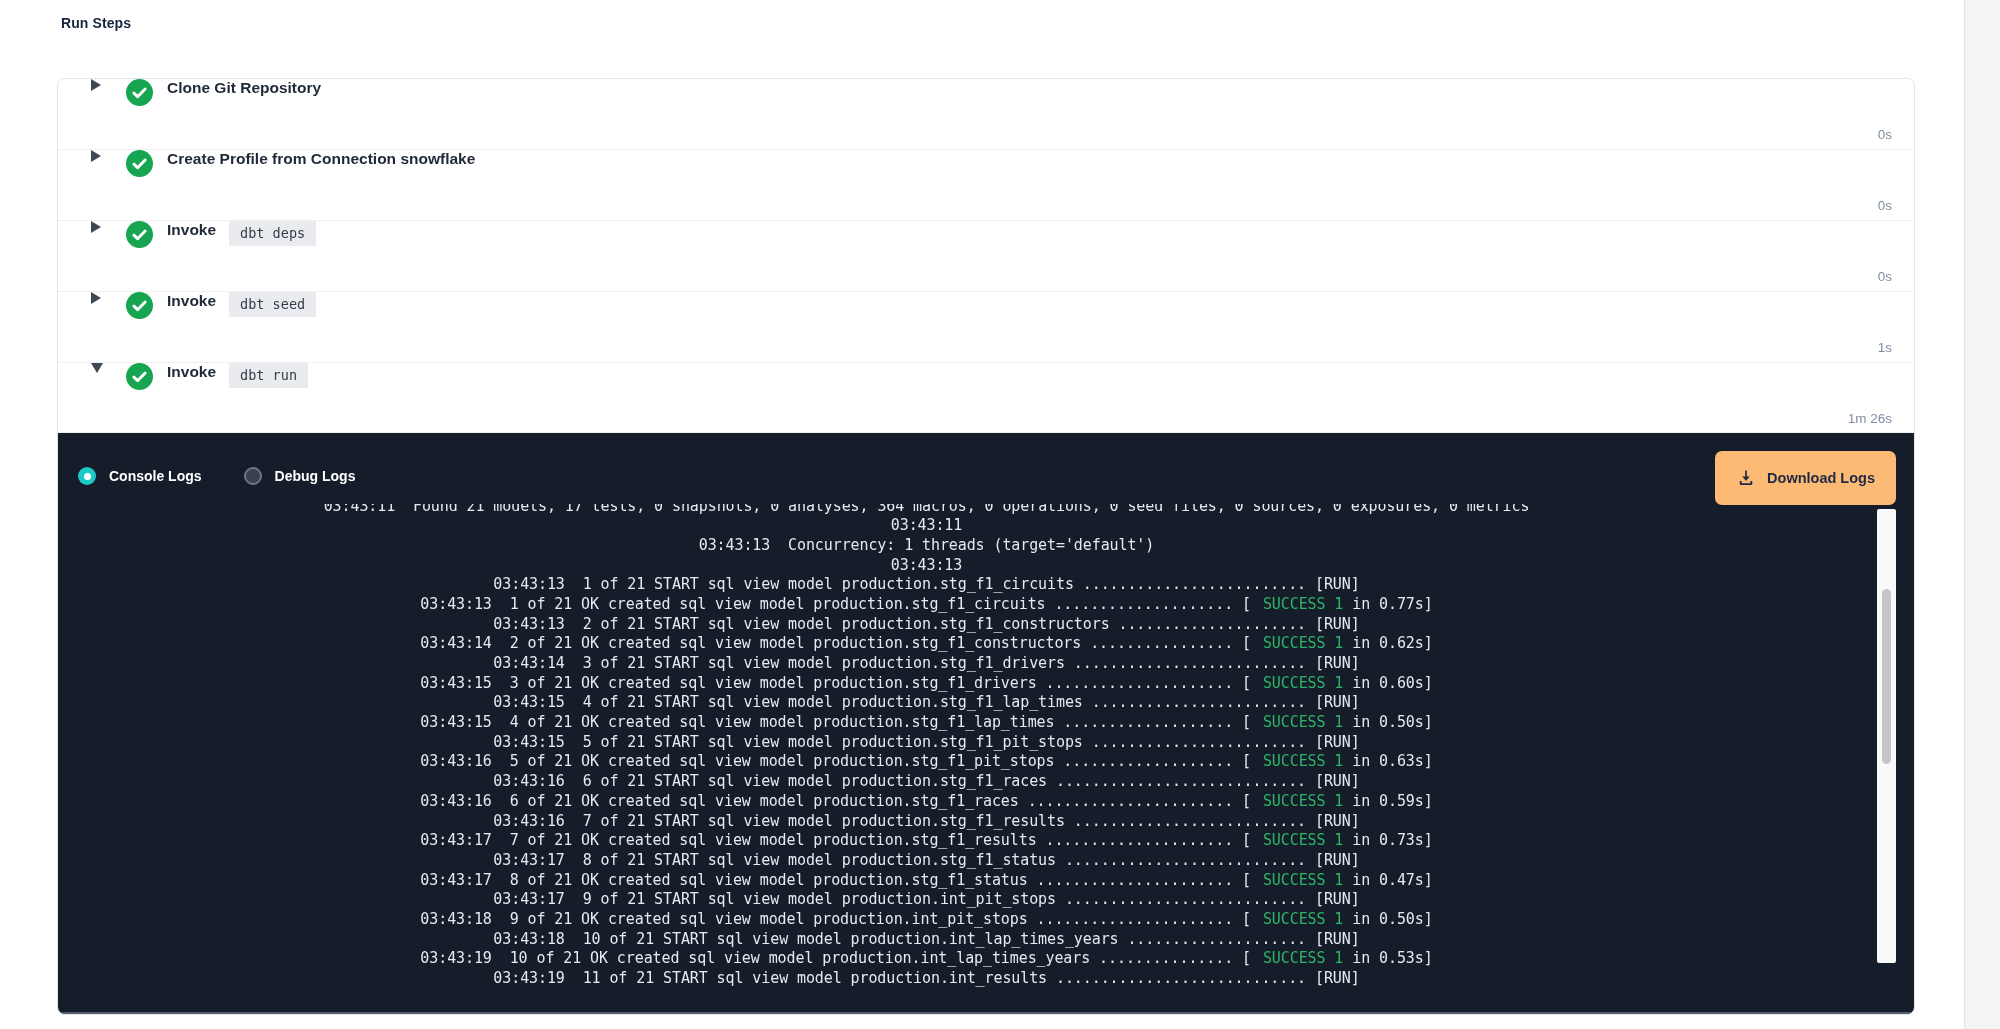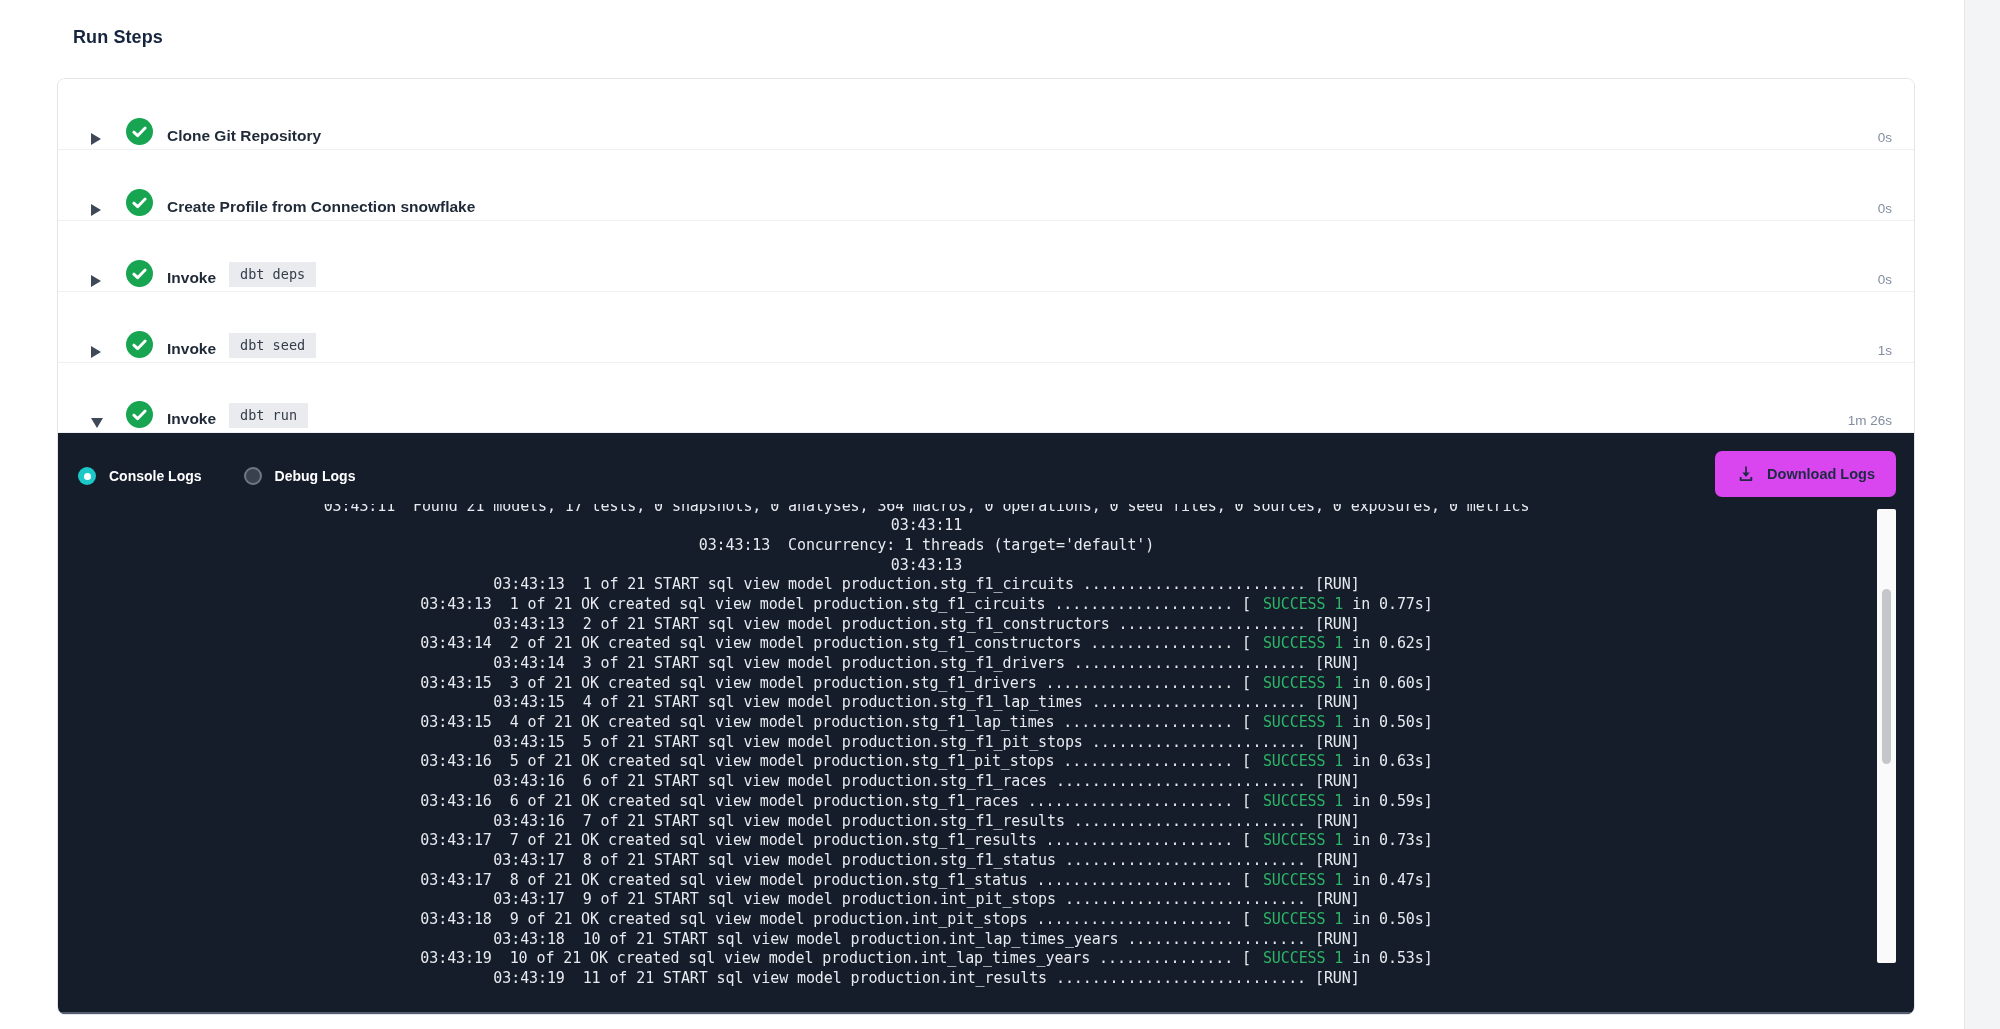--- a/index.html
+++ b/index.html
@@ -9,72 +9,72 @@
     background:#ffffff;
     font-family:"Liberation Sans", sans-serif;
   }
 
   .gutter {
     position:absolute; left:1964px; top:0; width:36px; height:1029px;
     background:#f3f4f6; border-left:1px solid #e3e5e8;
   }
 
   .page-title {
-    position:absolute; left:57px; top:11px; margin:16px;
-    font-size:18px; font-weight:700; color:#16253f; letter-spacing:0.1px;
+    position:absolute; left:57px; top:11px; margin:4px;
+    font-size:14px; font-weight:700; color:#16253f; letter-spacing:0.1px;
   }
 
   .card {
     position:absolute; left:57px; top:78px; width:1858px;
     background:#fff; border:1px solid #e3e5e9; border-radius:8px;
     overflow:hidden;
   }
 
   .step-row {
-    height:71px; display:flex; align-items:flex-end;
-    padding:0 22px 4px 33px; border-bottom:1px solid #eef0f2;
+    height:71px; display:flex; align-items:flex-start;
+    padding:0 22px 16px 33px; border-bottom:1px solid #eef0f2;
     background:#fff; cursor:pointer;
   }
   .step-row.expanded { height:70px; }
 
   .chev-box { width:14px; display:flex; justify-content:flex-start; margin-right:21px; }
   .chev { width:0; height:0; }
   .chev.right { border-left:10px solid #3e4857; border-top:6.5px solid transparent; border-bottom:6.5px solid transparent; }
   .chev.down  { border-top:10px solid #3e4857; border-left:6.5px solid transparent; border-right:6.5px solid transparent; }
 
   .check { margin-right:14px; width:27px; height:27px; }
   .check svg { display:block; }
 
   .step-label { font-size:15.5px; font-weight:700; color:#1f2937; }
   .chip {
     margin-left:13px; background:#e9ebee; border-radius:0;
     padding:4px 11px 5px;
     font-family:"DejaVu Sans Mono", monospace; font-size:13.5px; color:#333d4a;
   }
-  .duration { margin-left:auto; font-size:13.5px; color:#828da0; }
+  .duration { margin-left:auto; font-size:13.5px; color:#828da0;margin-top:48px; }
 
   .console {
     position:relative; height:581px; background:#151c2a;
     border-bottom:2px solid #555e70;
   }
 
   .tabs { position:absolute; left:20px; top:34px; display:flex; align-items:center; }
   .radio { width:18px; height:18px; border-radius:50%; position:relative; cursor:pointer; flex:0 0 auto; }
   .radio.selected { background:#1dc8c8; }
   .radio.selected::after {
     content:""; position:absolute; left:5.5px; top:5.5px; width:7px; height:7px;
     background:#ffffff; border-radius:50%;
   }
   .radio.unselected { border:2.5px solid #6e7787; background:#39414f; }
   .tab-label { color:#ffffff; font-size:14px; font-weight:700; margin-left:13px; margin-right:42px; cursor:pointer; }
 
   .dl-btn {
-    position:absolute; right:18px; top:18px; height:46px; padding:0 21px;
+    position:absolute; right:18px; top:18px; height:54px; padding:0 21px;
     display:flex; align-items:center; gap:11px;
-    background:#d946ef; color:#1e2a44; border:none; border-radius:7px;
+    background:#fdba74; color:#1e2a44; border:none; border-radius:7px;
     font-family:"Liberation Sans", sans-serif; font-size:14.5px; font-weight:700; cursor:pointer;
   }
   .dl-btn svg { display:block; }
 
   .log-area {
     position:absolute; left:31px; top:71px; right:150px; height:502px;
     overflow:hidden;
   }
   .log-lines {
     margin-top:-7.5px;

